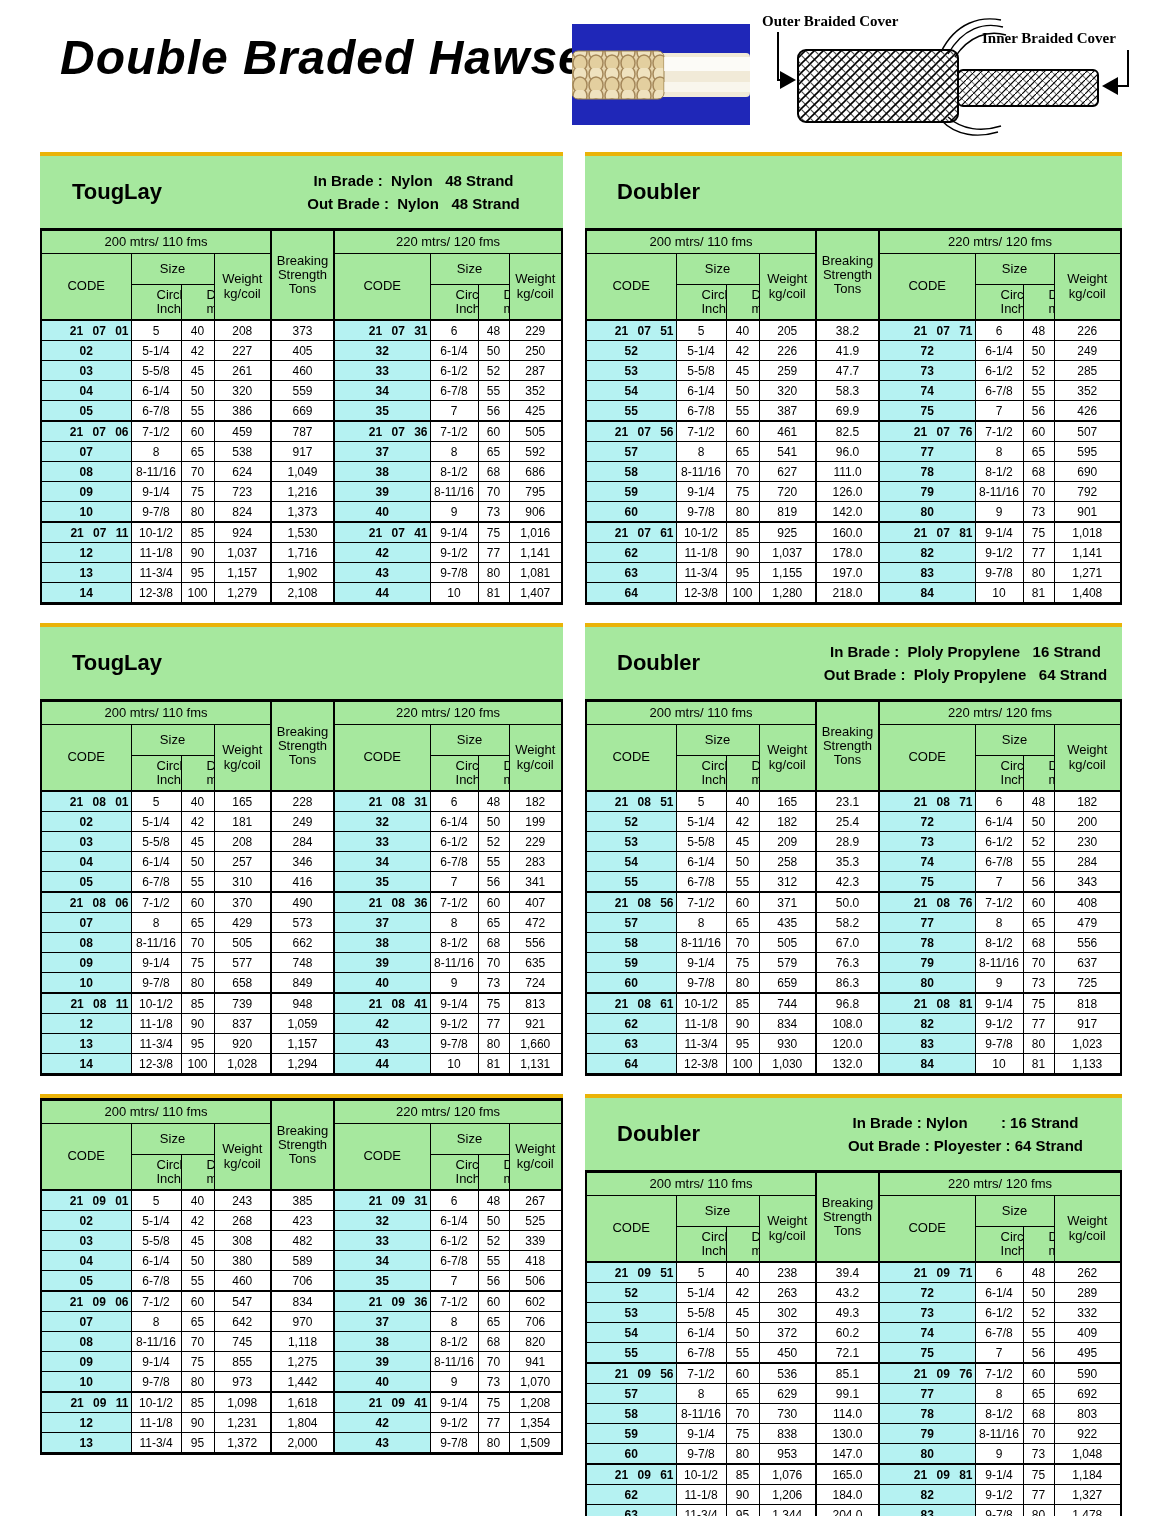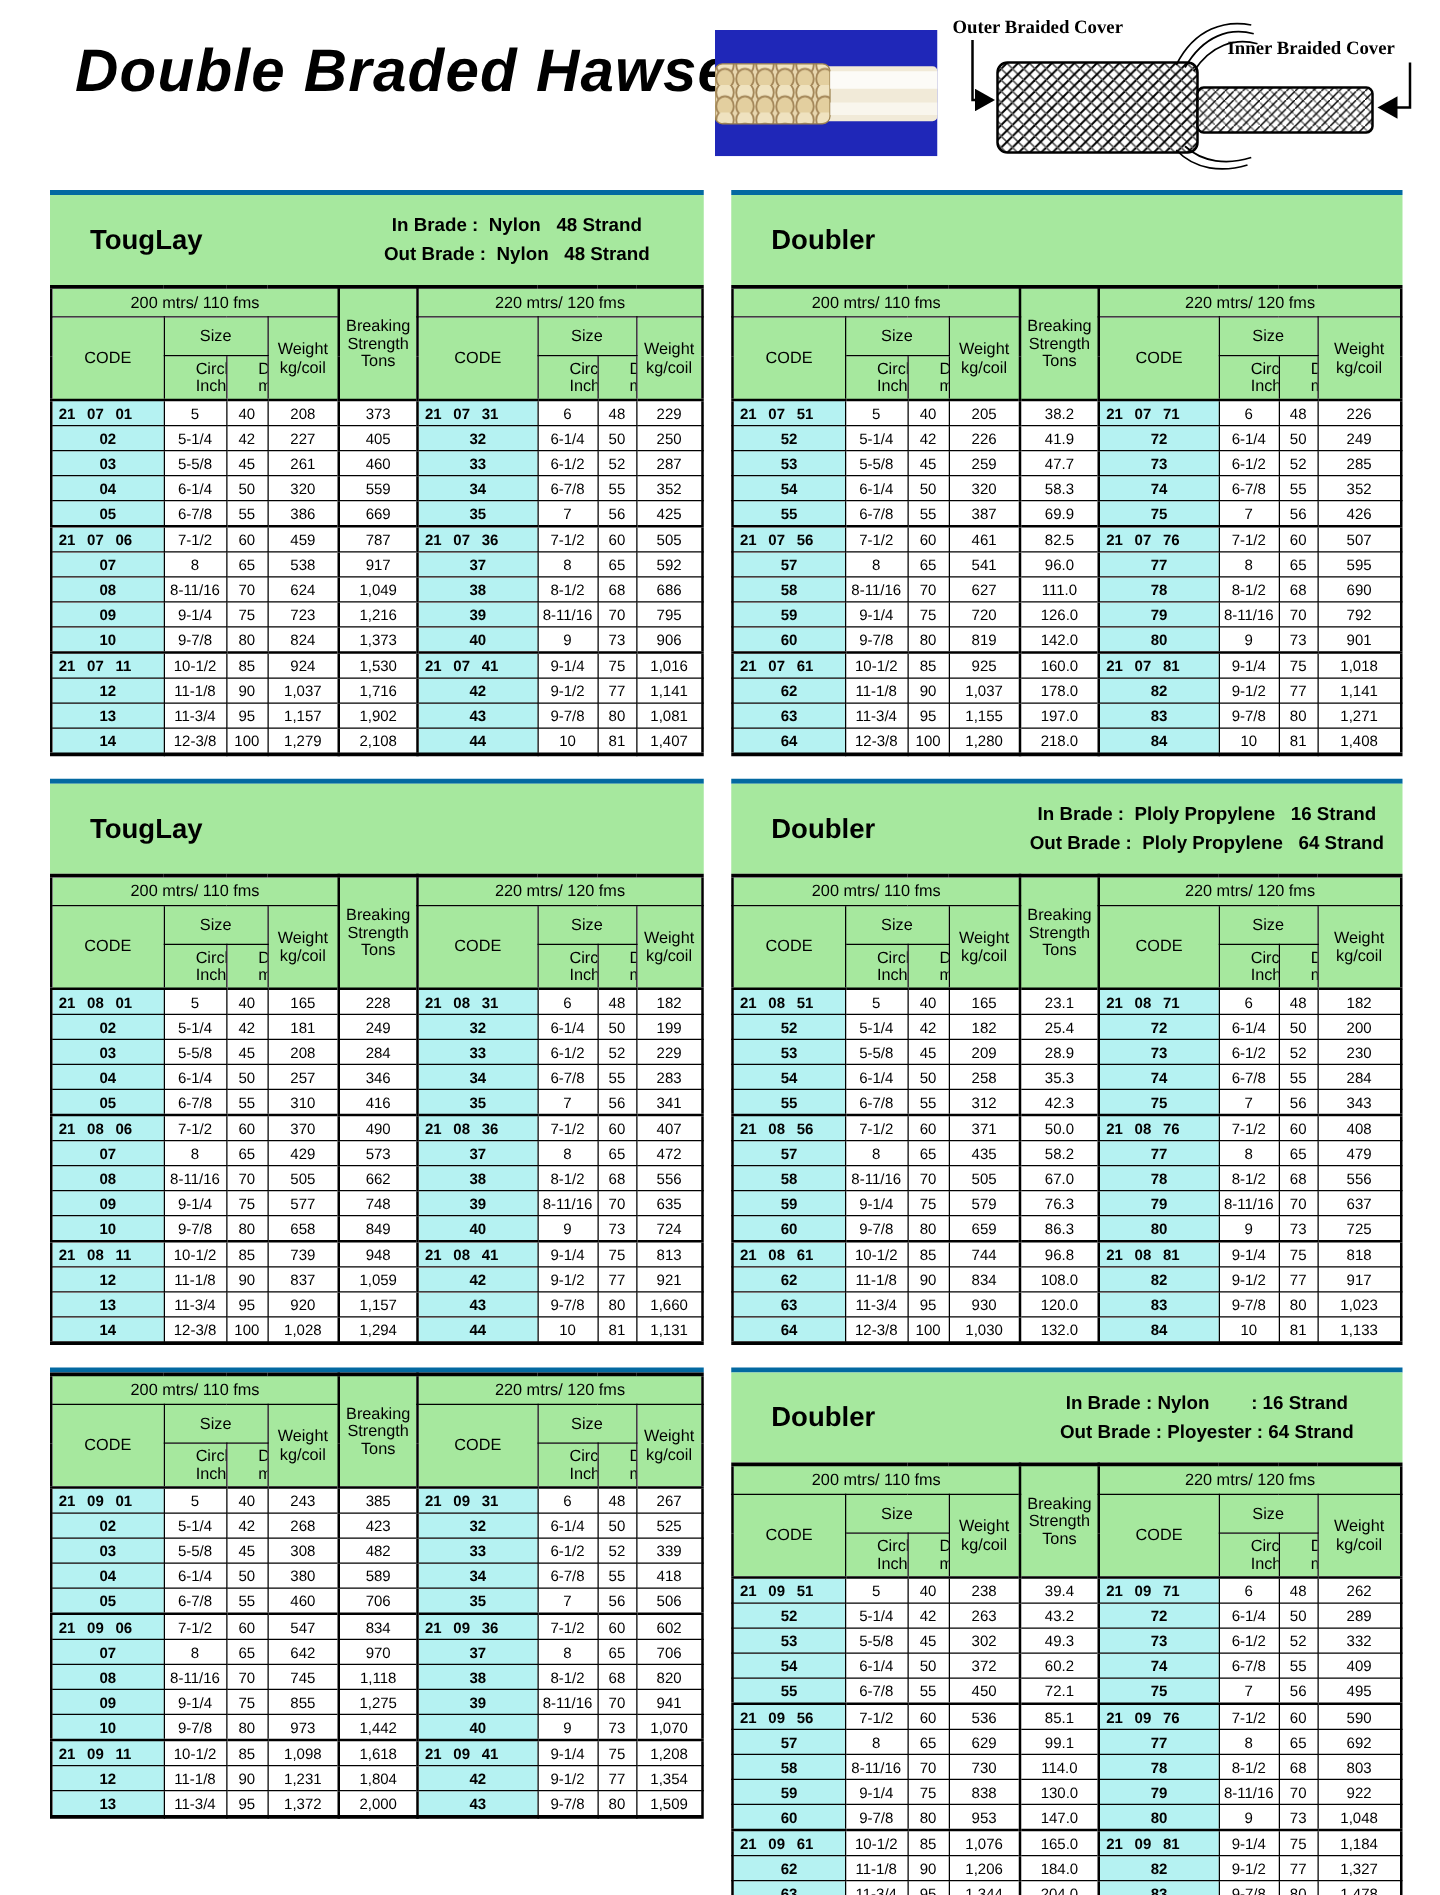--- a/index.html
+++ b/index.html
@@ -11,40 +11,40 @@
               font-size:48px; font-weight:bold; font-style:italic;
               letter-spacing:1px; font-family:"Liberation Sans", sans-serif; }
   .rope-photo { position:absolute; left:572px; top:24px; width:178px; height:101px; }
   .rope-diagram { position:absolute; left:756px; top:10px; width:392px; height:130px; }
   .diag-label { font-family:"Liberation Serif", serif; font-weight:bold; font-size:15px; }
 
   
   .grid { display:grid; grid-template-columns:523px 1fr; column-gap:22px; row-gap:18px;
           margin:0 30px 14px 40px; }
 
-  .tbl-block { border-top:4px solid #0369a1; }
+  .tbl-block { border-top:4px solid #eab308; }
   .banner { background:var(--green,#a6e89e); display:flex; align-items:center; height:72px; }
   .b-name { width:200px; padding-left:32px; font-size:22px; font-weight:bold; }
   .b-specs { flex:1; text-align:center; font-weight:bold; font-size:15px; line-height:1.55; padding-right:8px; }
   .b-spec { white-space:pre; }
 
   table.spec { border-collapse:collapse; table-layout:fixed; width:100%;
                border:2px solid #000; border-top:3px solid #000; border-bottom:3px solid #000; }
   table.spec th, table.spec td { border:1px solid #000; padding:0 2px; text-align:center;
                overflow:hidden; white-space:nowrap; }
   table.spec thead th { background:var(--green,#a6e89e); font-weight:normal; font-size:13px;
                line-height:1.1; white-space:normal; }
   table.spec thead { border-bottom:2px solid #000; }
   tr.h-span th { height:22px; }
   tr.h-main th { height:30px; }
   tr.h-sub th  { height:34px;padding-left:25px; }
   th.tons-head, td.tons { border-left:2px solid #000 !important; border-right:2px solid #000 !important; }
   table.spec td { height:19px; font-size:12px; line-height:1; }
   td.code { background:var(--cyan,#b5f2f2); font-weight:bold; font-size:14px; text-align:right; padding-right:8px; }
-  td.code.full { text-align:left; padding-left:5px; word-spacing:6px; }
+  td.code.full { text-align:right; padding-left:5px; word-spacing:6px; }
   tr.grp td { border-top:2px solid #000; }
 </style>
 </head>
 <body>
 
 <div class="pg-header">
   <h1 class="pg-title">Double Braded Hawser</h1>
 
   <svg class="rope-photo" viewBox="0 0 178 101">
     <defs>

